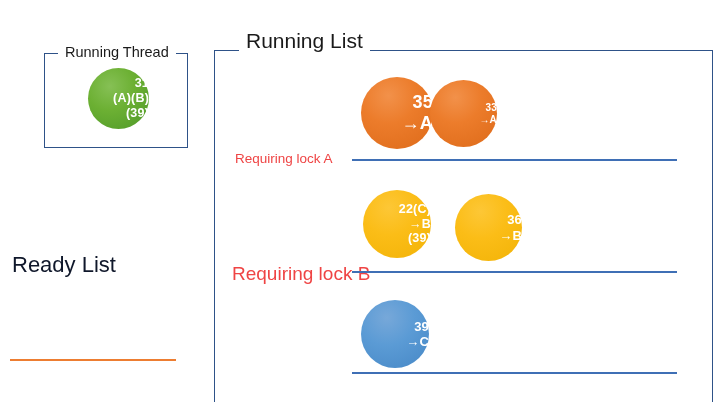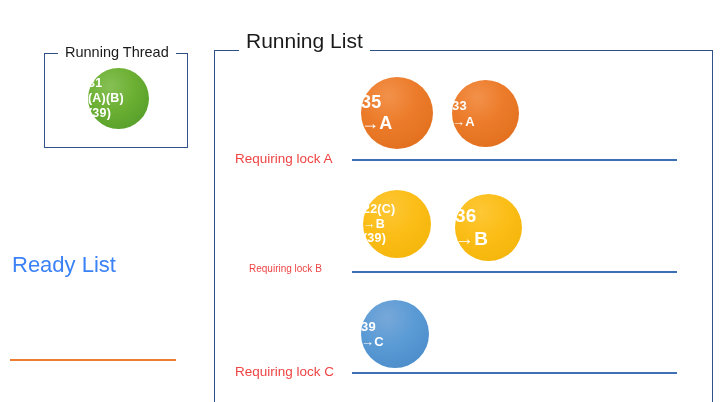--- a/index.html
+++ b/index.html
@@ -37,21 +37,21 @@
     line-height: 1;
     padding: 0 7px;
   }
 
   
   .node {
     position: absolute;
     border-radius: 50%;
     display: flex;
     flex-direction: column;
-    align-items: flex-start;
+    align-items: flex-end;
     justify-content: center;
     color: #ffffff;
     font-weight: bold;
     text-align: center;
     line-height: 1.18;
     letter-spacing: .2px;
     box-sizing: border-box;
   }
   .node .ln { display: block; white-space: nowrap; }
 
@@ -82,21 +82,21 @@
   }
 
   
   .ready-line {
     position: absolute;
     height: 0;
     border-top: 2.6px solid #ed7d31;
   }
   .ready-title {
     position: absolute;
-    color: #3b82f6;
+    color: #0f172a;
     white-space: nowrap;
     line-height: 1;
   }
 </style>
 </head>
 <body>
 
 <div id="canvas">
 
   <div class="group-box" style="left:44px; top:33px; width:144px; height:95px;"></div>
@@ -111,39 +111,38 @@
   <div class="ready-title" style="left:12px; top:234px; font-size:22px;">Ready List</div>
   <div class="ready-line" style="left:10px; top:339px; width:166px;"></div>
 
   <div class="group-box" style="left:214px; top:30px; width:499px; height:365px;"></div>
   <div class="group-title" style="left:239px; top:10px; font-size:21px;">Running List</div>
 
   <div class="node orange" style="left:361px; top:57px; width:72px; height:72px; font-size:18px;">
     <span class="ln">35</span>
     <span class="ln">→A</span>
   </div>
-  <div class="node orange" style="left:452px; top:60px; width:67px; height:67px; font-size:13px;">
+  <div class="node orange" style="left:430px; top:60px; width:67px; height:67px; font-size:10px;">
     <span class="ln">33</span>
     <span class="ln">→A</span>
   </div>
   <div class="lock-label" style="left:235px; top:132px; font-size:13.5px;">Requiring lock A</div>
   <div class="lock-line" style="left:352px; top:139px; width:325px;"></div>
 
   <div class="node yellow" style="left:363px; top:170px; width:68px; height:68px; font-size:12.5px;">
     <span class="ln">22(C)</span>
     <span class="ln">→B</span>
     <span class="ln">(39)</span>
   </div>
-  <div class="node yellow" style="left:455px; top:174px; width:67px; height:67px; font-size:19px;">
+  <div class="node yellow" style="left:455px; top:174px; width:67px; height:67px; font-size:13px;">
     <span class="ln">36</span>
     <span class="ln">→B</span>
   </div>
-  <div class="lock-label" style="left:249px; top:244px; font-size:10px;">Requiring lock B</div>
+  <div class="lock-label" style="left:232px; top:244px; font-size:19px;">Requiring lock B</div>
   <div class="lock-line" style="left:352px; top:251px; width:325px;"></div>
 
   <div class="node blue" style="left:361px; top:280px; width:68px; height:68px; font-size:13px;">
     <span class="ln">39</span>
     <span class="ln">→C</span>
   </div>
-  <div class="lock-label" style="left:235px; top:345px; font-size:13.5px;">Requiring lock C</div>
   <div class="lock-line" style="left:352px; top:352px; width:325px;"></div>
 
 </div>
 
 </body></html>

